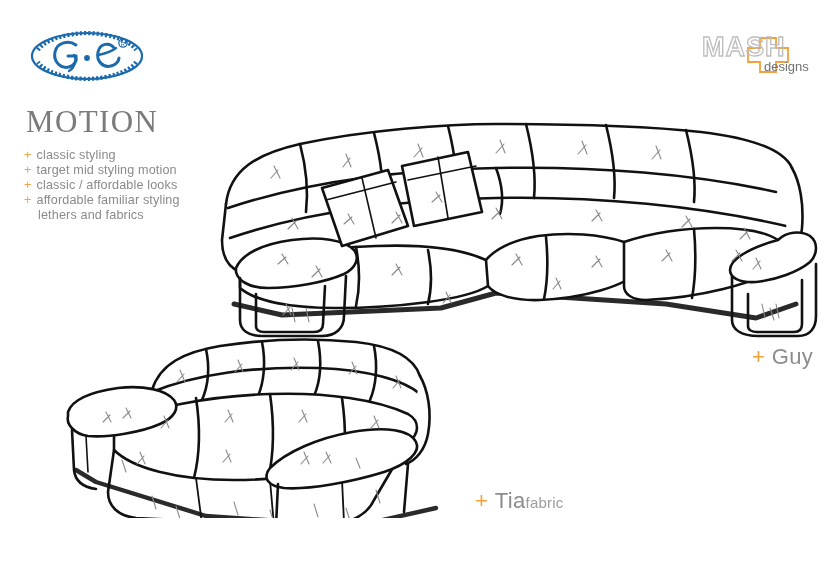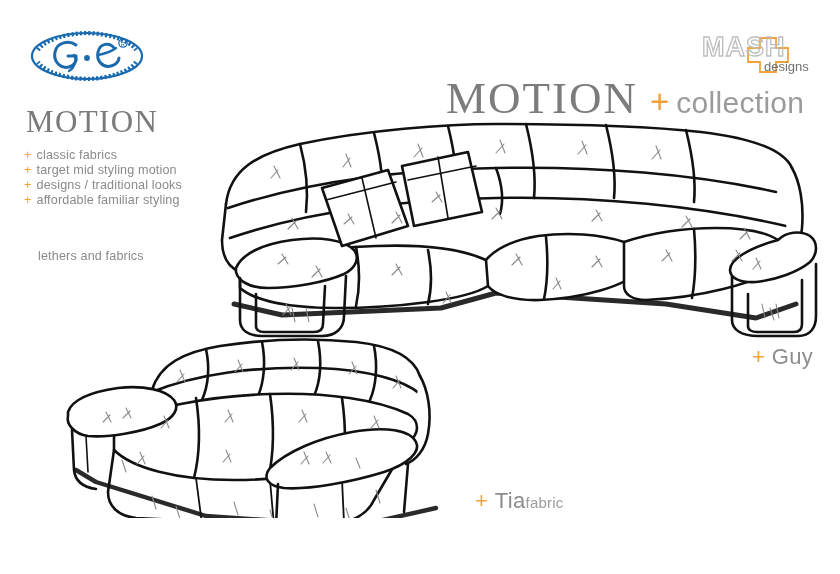--- a/index.html
+++ b/index.html
@@ -69,21 +69,20 @@
     font-weight: 400;
     margin-right: 5px;
   }
   .feature-cont {
     display: block;
     font-size: 12.6px;
     color: #8a8a8a;
     line-height: 15.2px;
     padding-left: 14px;
     letter-spacing: 0.15px;
-    margin-top: 41px;
   }
 
   
   #big-title {
     position: absolute;
     left: 446px;
     top: 72px;
     white-space: nowrap;
   }
   #big-title-motion {
@@ -200,31 +199,28 @@
 
       <text x="2" y="30" font-family="Liberation Sans, sans-serif" font-size="27" font-weight="bold" letter-spacing="1" fill="none" stroke="#bdbdbd" stroke-width="1.3">MASH</text>
 
       <text x="64" y="45" font-family="Liberation Sans, sans-serif" font-size="13" fill="#6f6f6f">designs</text>
     </svg>
   </div>
 
   <div id="left-block">
     <div id="motion-small">MOTION</div>
     <ul class="feature-list">
-      <li class="feature-item"><span class="feature-plus">+</span><span>classic fabrics</span></li>
+      <li class="feature-item"><span class="feature-plus">+</span><span>classic styling</span></li>
       <li class="feature-item"><span class="feature-plus">+</span><span>target mid styling motion</span></li>
-      <li class="feature-item"><span class="feature-plus">+</span><span>designs / traditional looks</span></li>
+      <li class="feature-item"><span class="feature-plus">+</span><span>classic / affordable looks</span></li>
       <li class="feature-item"><span class="feature-plus">+</span><span>affordable familiar styling</span></li>
       <li class="feature-cont">lethers and fabrics</li>
     </ul>
   </div>
 
-  <div id="big-title">
-    <span id="big-title-motion">MOTION</span><span id="big-title-plus">+</span><span id="big-title-collection">collection</span>
-  </div>
 
   <div class="illustration" id="sofa-sectional">
     <svg viewBox="0 0 624 235" width="624" height="235" aria-hidden="true">
       <g fill="#ffffff" stroke="#111111" stroke-width="2.6" stroke-linejoin="round" stroke-linecap="round">
 
         <path d="M38 196 L86 207 L245 200 L300 185 L470 196 L560 210 L600 196" stroke="#2a2a2a" stroke-width="5" fill="none"></path>
 
         <path d="M30 96 C34 62 60 46 104 36 C170 22 250 16 300 16
                  C360 16 450 18 505 24 C555 30 588 42 596 60"></path>
 

